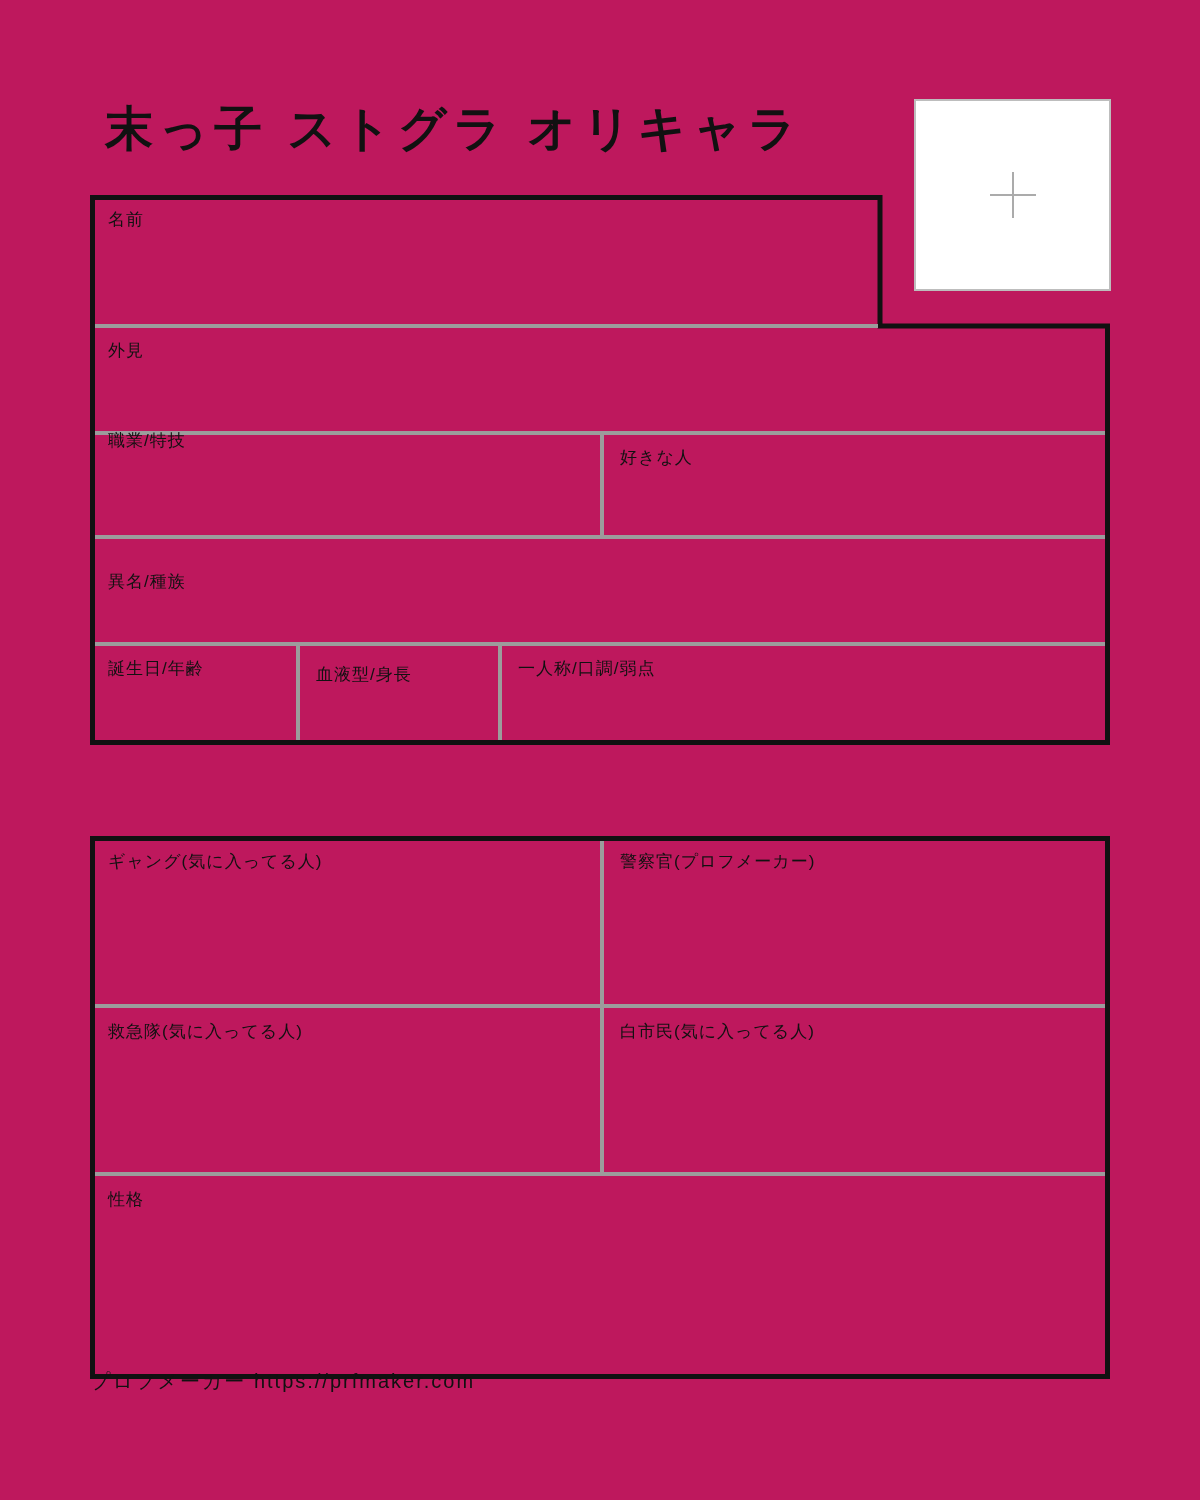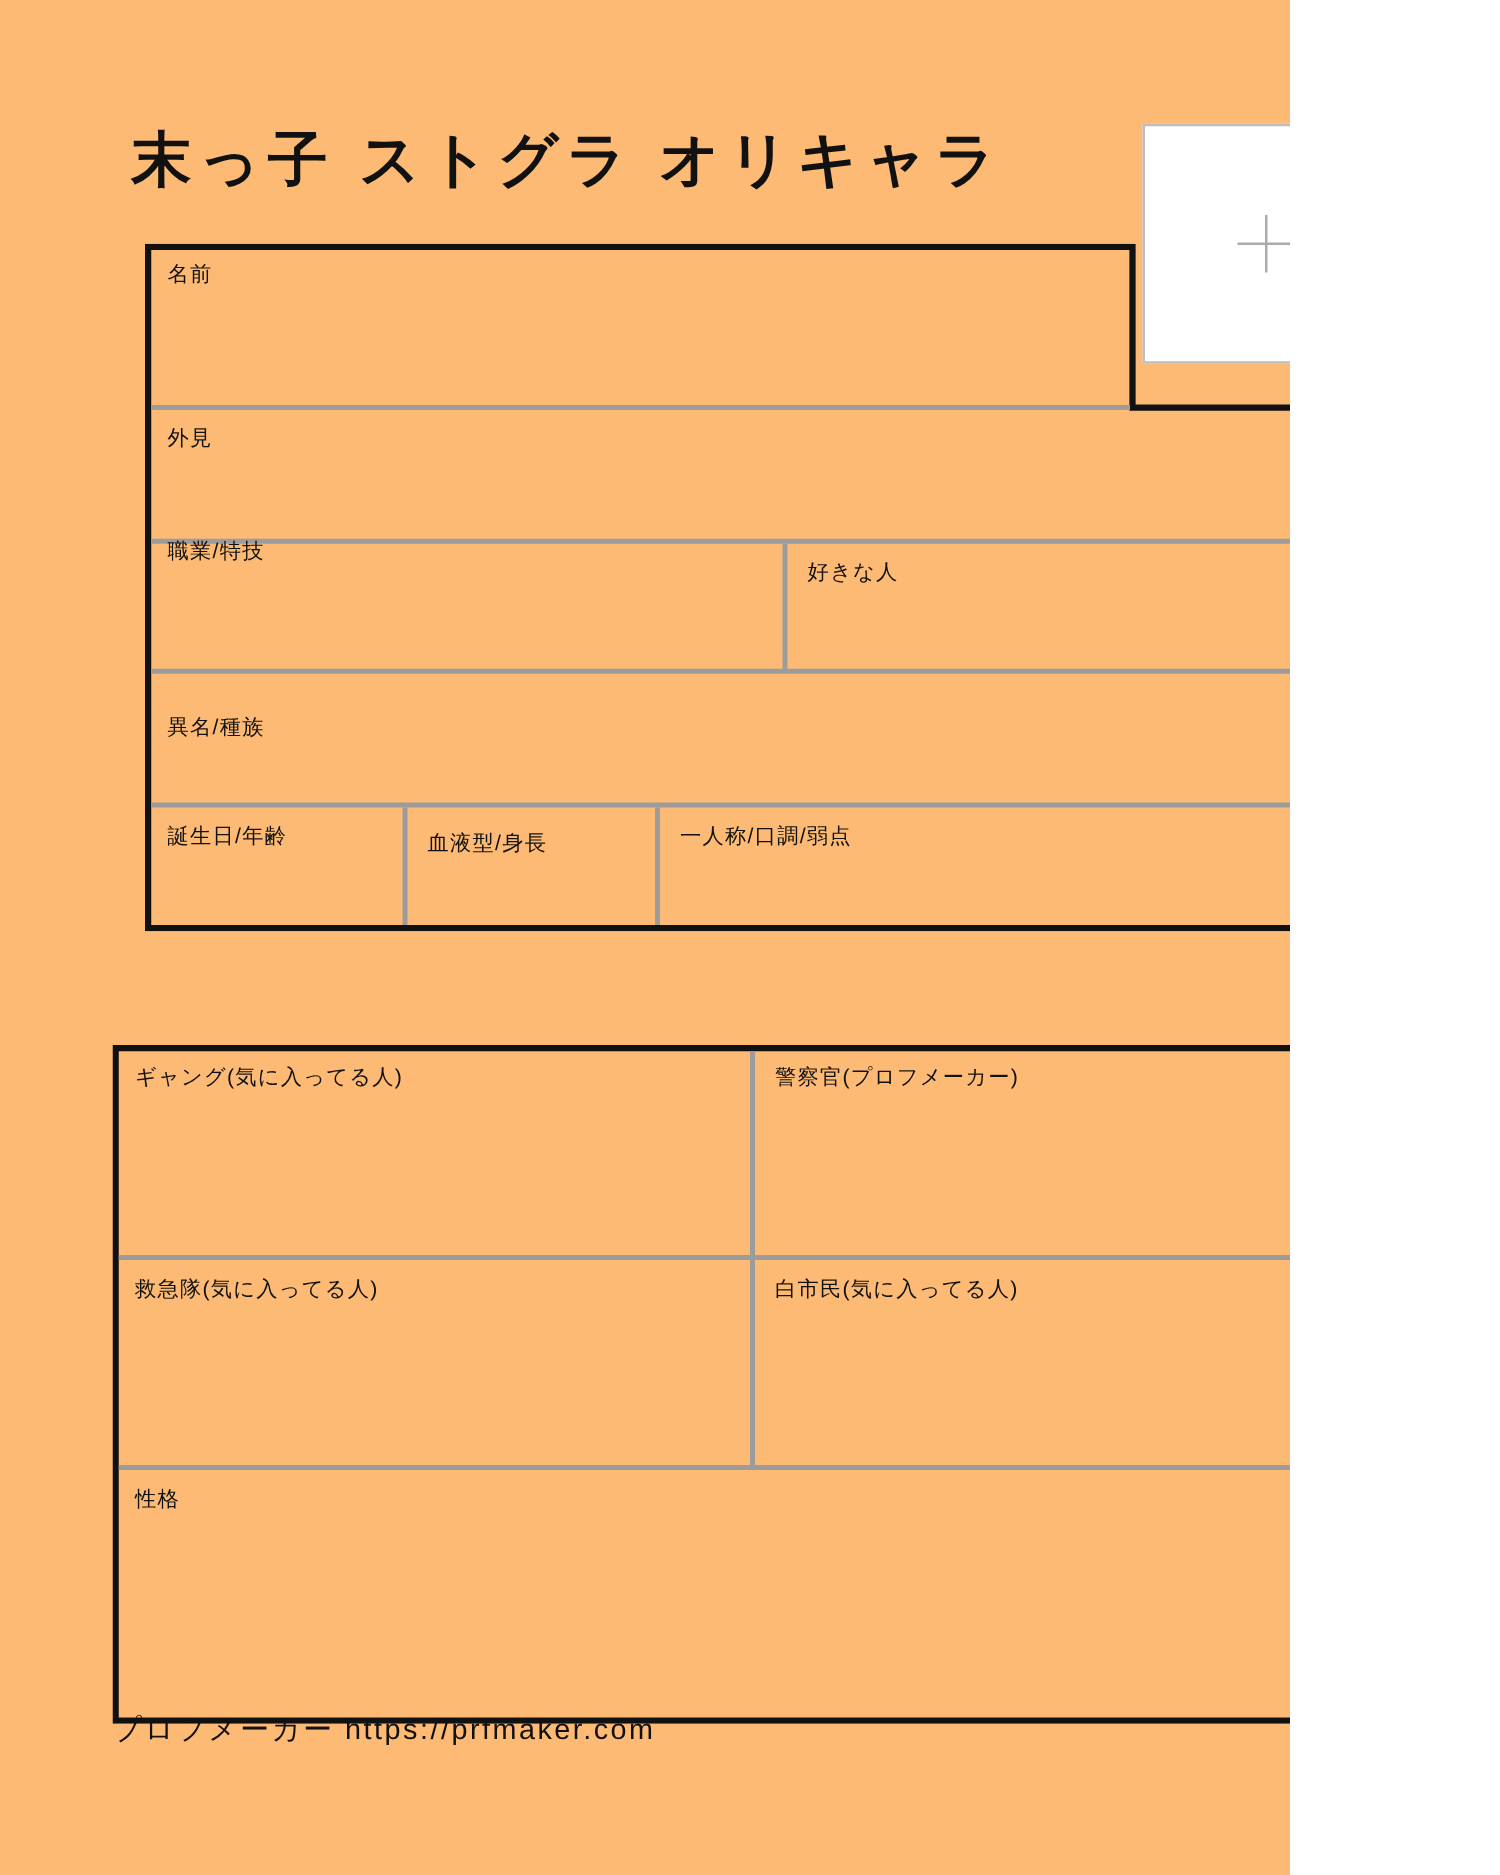--- a/index.html
+++ b/index.html
@@ -9,23 +9,23 @@
     --ph-plus:#ababab;
   }
   *{margin:0;padding:0;box-sizing:border-box;}
   html,body{background:#ffffff;}
   body{
     font-family:"Liberation Sans","DejaVu Sans",sans-serif;
     color:var(--ink);
   }
   .page{
     position:relative;
-    width:1032px;
+    width:1200px;
     height:1500px;
-    background:#fdba74;
+    background:#be185d;
     overflow:hidden;
   }
   .page-title{
     position:absolute;
     left:105px;
     top:103px;
     font-size:48px;
     font-weight:600;
     letter-spacing:6px;
     line-height:1.1;
@@ -63,21 +63,21 @@
     transform:translateY(-50%);
   }
   .plus-icon::after{ 
     top:0; left:50%;
     width:2px; height:100%;
     transform:translateX(-50%);
   }
   .form-box{
     position:absolute;
   }
-  .box1{ left:90px; top:195px; width:1020px; height:550px;margin-left:26px; }
+  .box1{ left:90px; top:195px; width:1020px; height:550px; }
   .box2{ left:90px; top:836px; width:1020px; height:543px;text-decoration:underline; }
   .form-box svg{
     position:absolute;
     left:0; top:0;
     display:block;
   }
   .cell-label{
     position:absolute;
     font-size:17px;
     letter-spacing:1px;
@@ -92,21 +92,21 @@
     cursor:text;
   }
   .footer{
     position:absolute;
     left:90px;
     top:1368px;
     width:1020px;
     display:flex;
     justify-content:space-between;
     align-items:baseline;
-    font-size:23px;
+    font-size:20px;
     letter-spacing:2px;
     color:var(--ink);
     white-space:nowrap;
   }
 </style>
 </head>
 <body>
 
 <div class="page">
 

